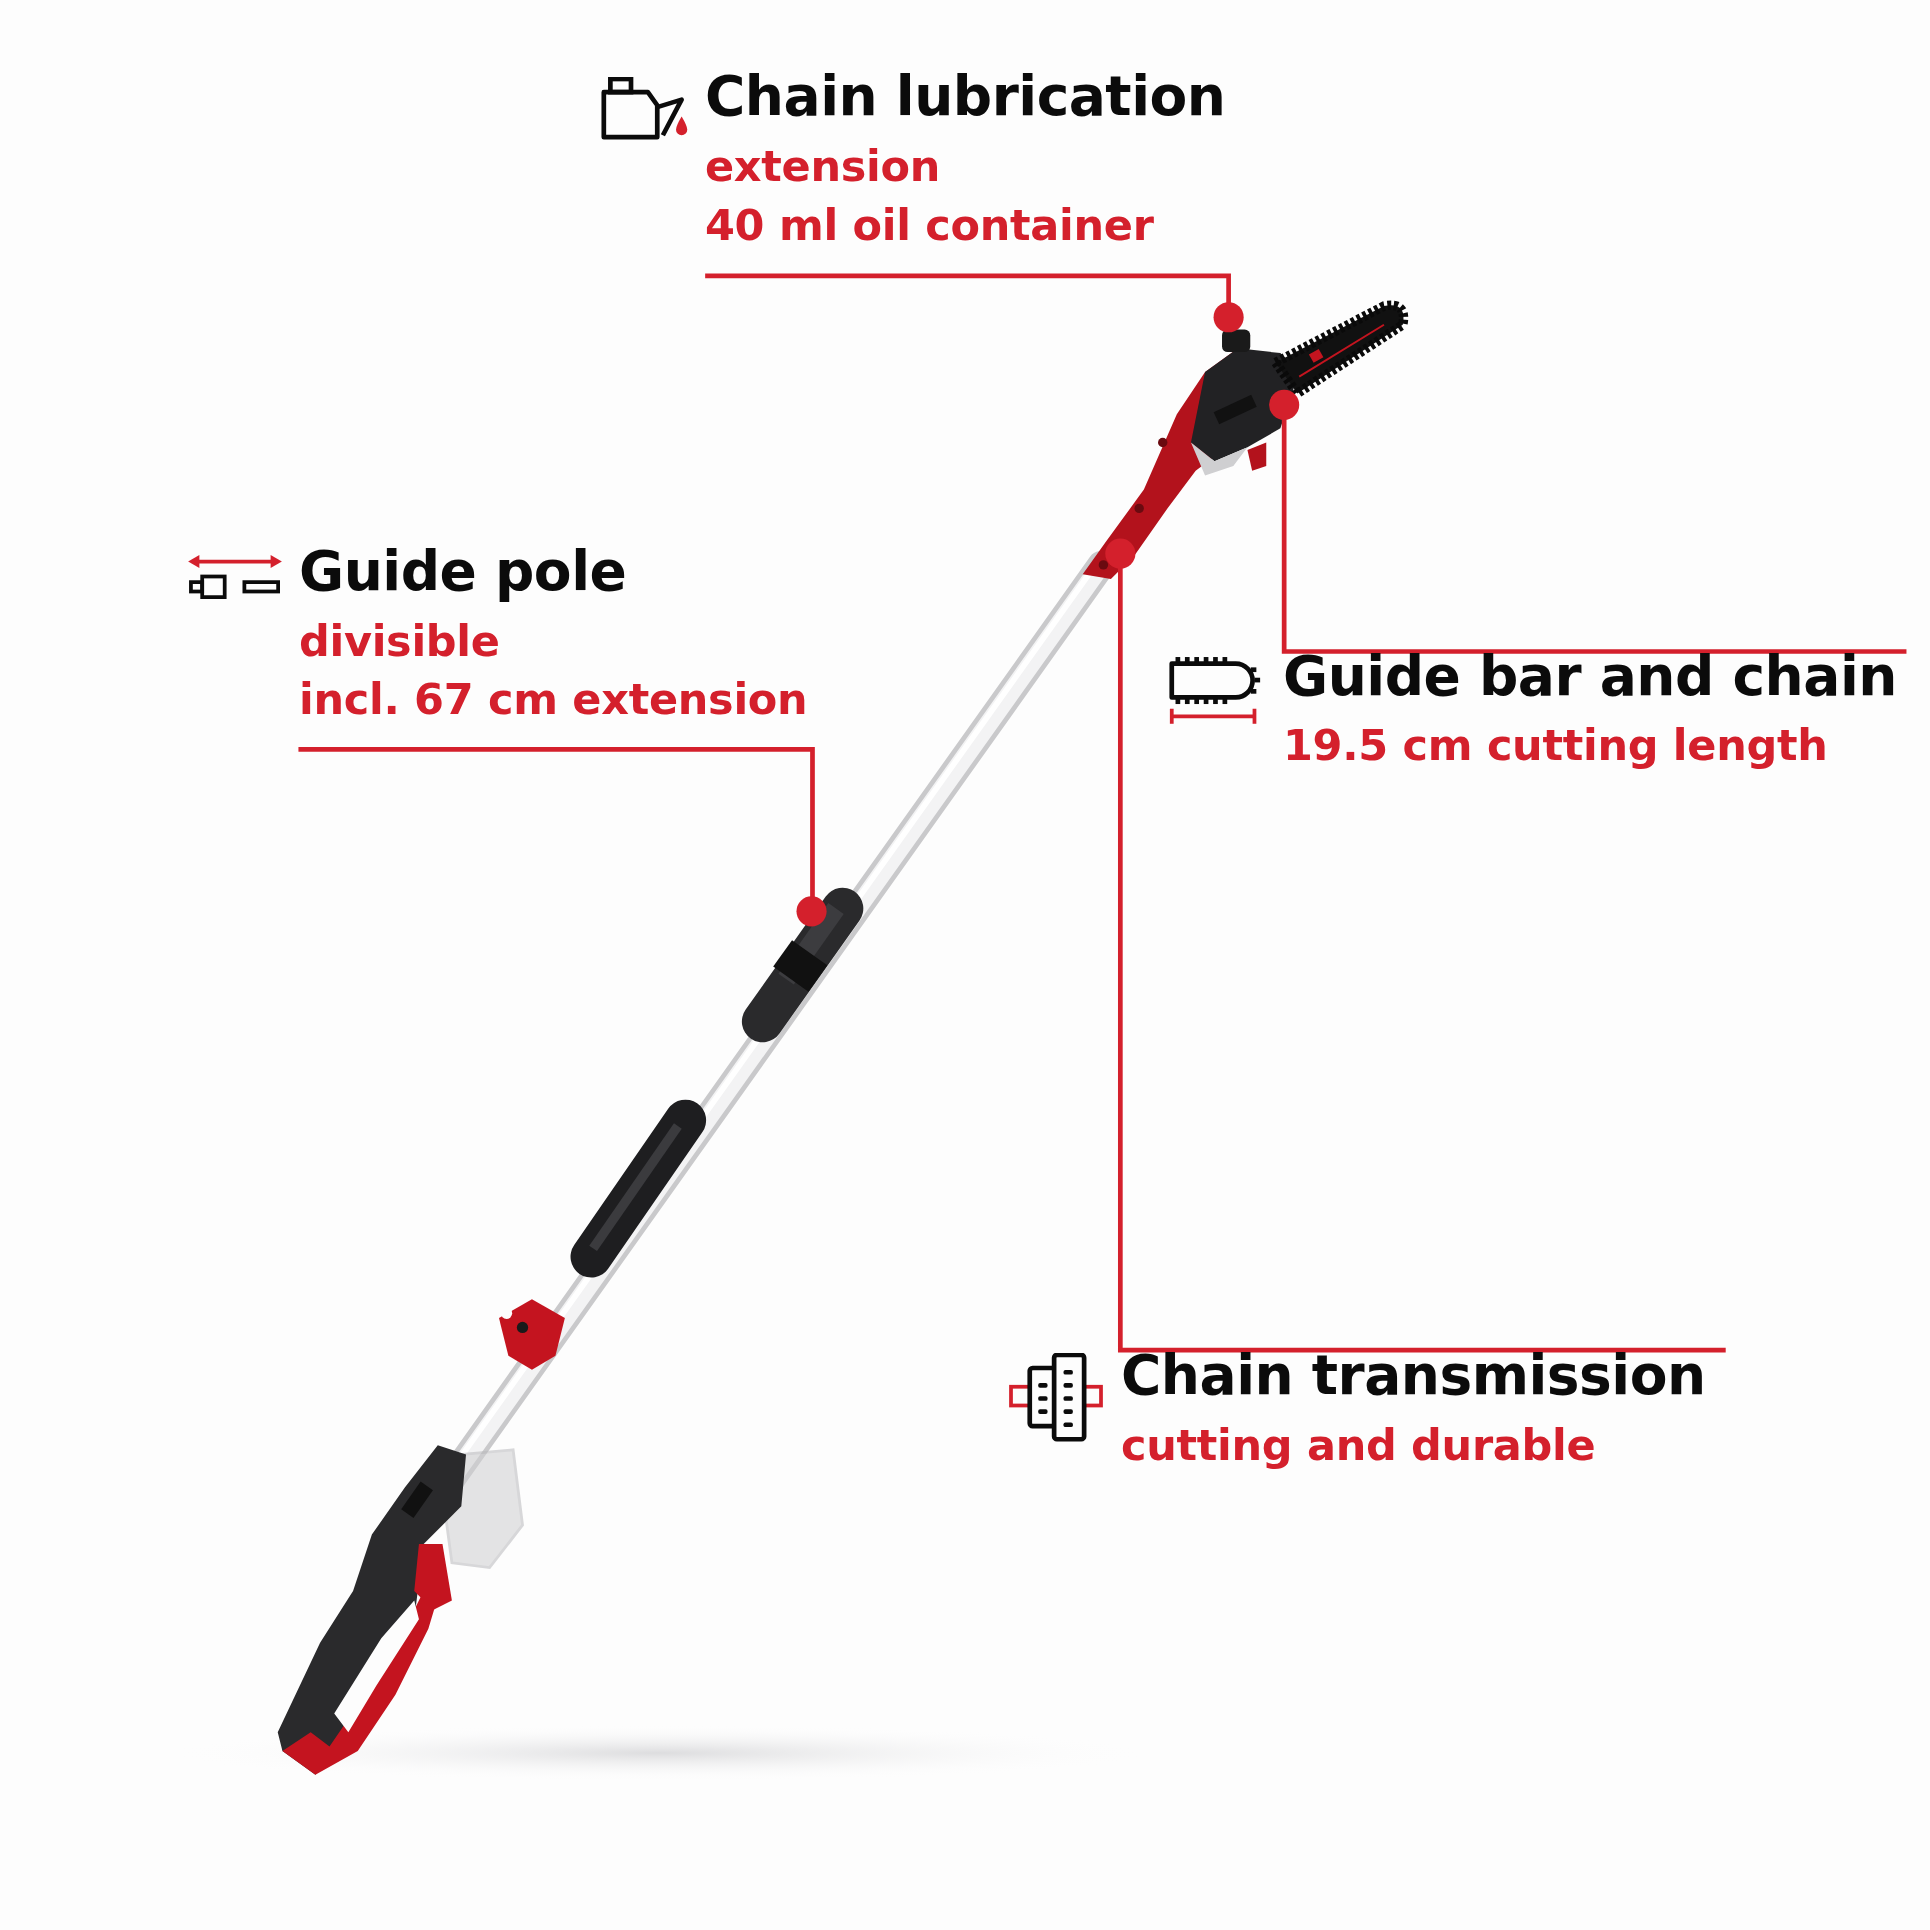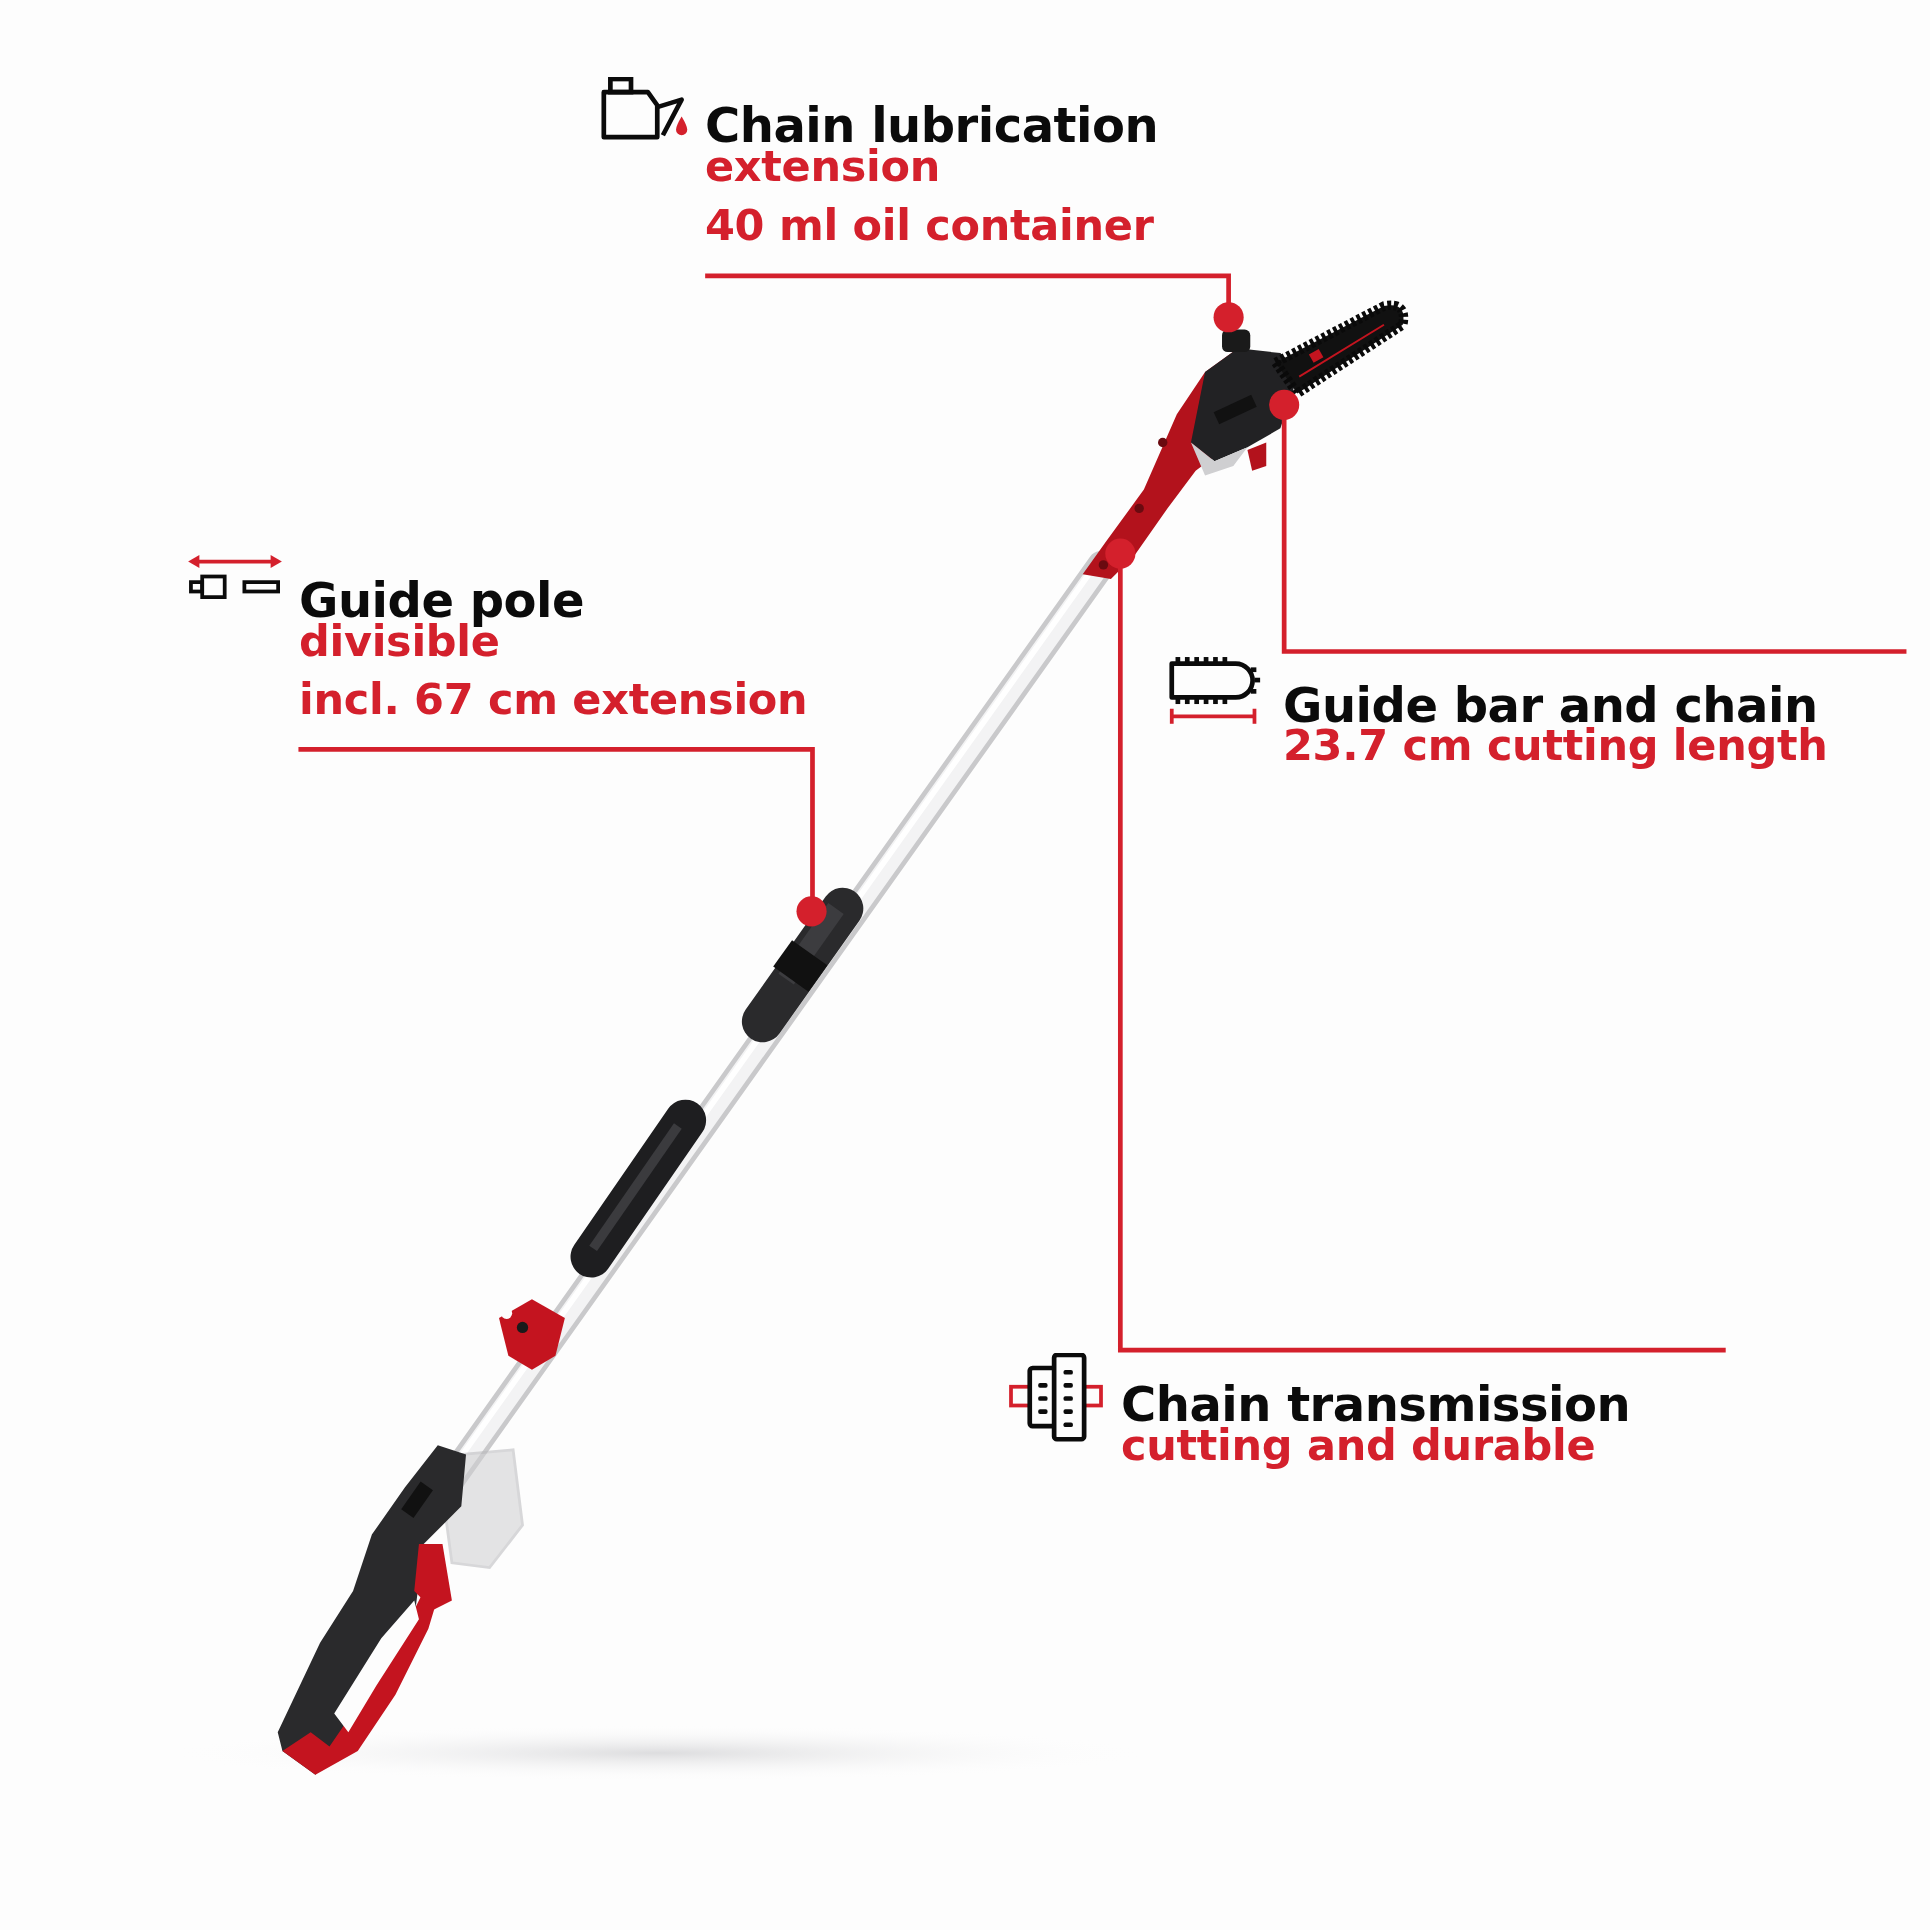--- a/index.html
+++ b/index.html
@@ -3,21 +3,21 @@
 <meta charset="utf-8">
 <style>
   html, body { margin:0; padding:0; }
   body {
     width:1930px; height:1930px; position:relative; overflow:hidden;
     background:#fdfdfd;
     font-family:"DejaVu Sans", "Liberation Sans", sans-serif;
   }
   .title {
     position:absolute; color:#0b0b0b; font-weight:bold;
-    font-size:48px; line-height:68px; letter-spacing:-0.5px; white-space:nowrap;margin-top:29px;
+    font-size:55px; line-height:68px; letter-spacing:-0.5px; white-space:nowrap;
   }
   .sub {
     position:absolute; color:#d4202c; font-weight:bold;
     font-size:43px; line-height:58px; letter-spacing:-0.3px; white-space:nowrap;
   }
   svg.layer { position:absolute; left:0; top:0; }
   .icon { position:absolute; }
 </style>
 </head>
 <body>
@@ -149,21 +149,21 @@
         <rect x="58" y="47" width="5" height="6"></rect>
       <rect x="92" y="25" width="6" height="5"></rect>
         <rect x="88" y="14" width="6" height="5"></rect>
         <rect x="88" y="37" width="6" height="5"></rect>
     </g>
     <line x1="4" y1="66" x2="92" y2="66" stroke="#d4202c" stroke-width="4"></line>
     <line x1="4" y1="58" x2="4" y2="74" stroke="#d4202c" stroke-width="4"></line>
     <line x1="92" y1="58" x2="92" y2="74" stroke="#d4202c" stroke-width="4"></line>
   </svg>
   <div class="title" style="left:1283px;top:642px">Guide bar and chain</div>
-  <div class="sub" style="left:1283px;top:716px">23.7 cm cutting length</div>
+  <div class="sub" style="left:1283px;top:716px">19.5 cm cutting length</div>
 </div>
 
 <div>
   <svg class="icon" style="left:1009px;top:1353px" width="94" height="90" viewBox="0 0 100 96">
     <rect x="2" y="36" width="96" height="20" fill="none" stroke="#d4202c" stroke-width="4"></rect>
     <rect x="22" y="16" width="30" height="62" fill="#fdfdfd" stroke="#0b0b0b" stroke-width="5" rx="3"></rect>
     <rect x="48" y="2" width="32" height="90" fill="#fdfdfd" stroke="#0b0b0b" stroke-width="5" rx="3"></rect>
     <g fill="#0b0b0b">
       <rect x="31" y="32" width="10" height="5" rx="2"></rect>
         <rect x="31" y="46" width="10" height="5" rx="2"></rect>

